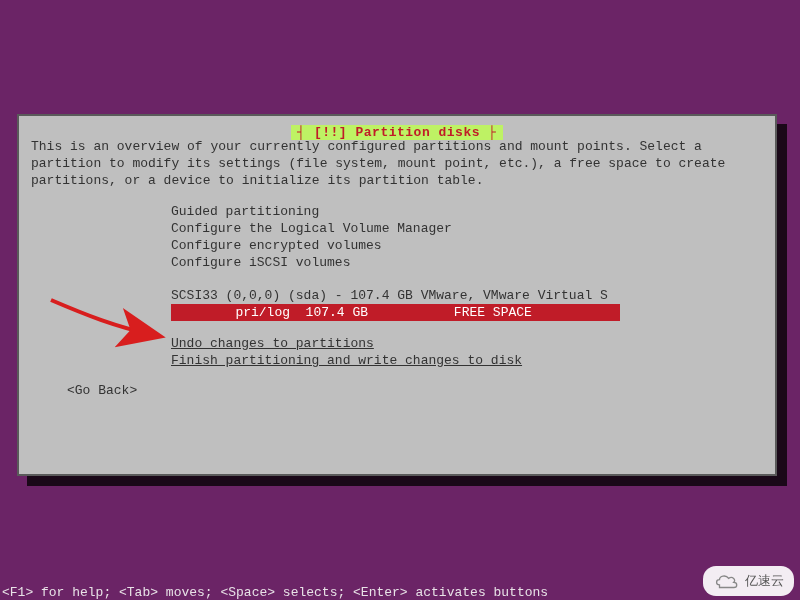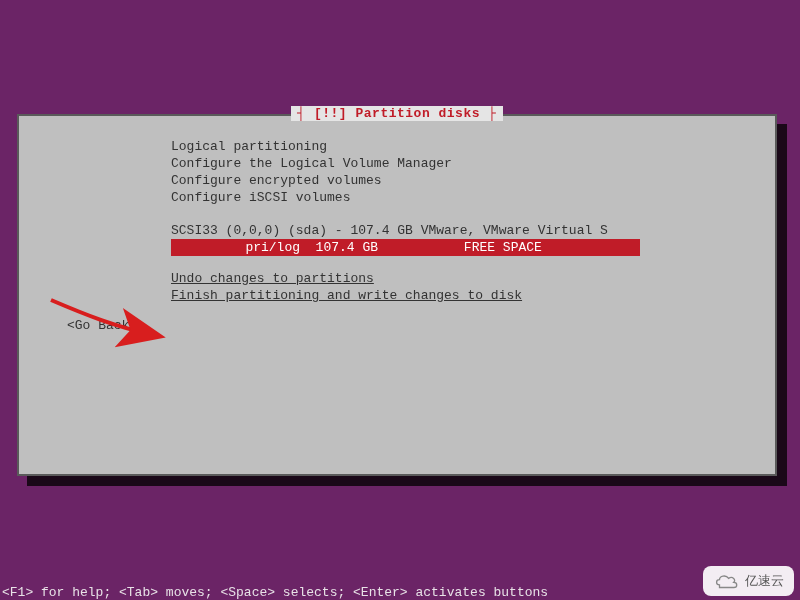--- a/index.html
+++ b/index.html
@@ -33,46 +33,47 @@
     border: 2px solid #5a5a5a;
     padding: 8px 12px;
   }
   .title-wrap {
     position: absolute;
     left: 0; right: 0; top: -10px;
     text-align: center;
   }
   .title {
     display: inline-block;
-    background: #e5e5e5;
+    background: #bef264;
     color: #c01c28;
     font-weight: bold;
     padding: 0 6px;
     letter-spacing: 0.5px;
+    margin-top: 19px;
   }
   .title .bang { color: #c01c28; }
   .body-text {
     margin-top: 14px;
     line-height: 17px;
     white-space: pre-wrap;
   }
   .menu {
     margin-top: 14px;
     margin-left: 140px;
     line-height: 17px;
   }
   .menu-item { white-space: pre; cursor: pointer; }
   .disk-block { margin-top: 16px; margin-left: 140px; line-height: 17px; }
   .disk-title { white-space: pre; }
   .selected-row {
     display: inline-block;
     background: #c01c28;
     color: #fff;
     white-space: pre;
-    padding: 0 12px;
+    padding: 0 2px;
     cursor: pointer;
   }
   .post-block { margin-top: 14px; margin-left: 140px; line-height: 17px; text-decoration: underline; }
   .go-back {
     margin-top: 14px;
     margin-left: 36px;
     cursor: pointer;
   }
   .arrow {
     position: absolute;
@@ -92,42 +93,43 @@
   }
   .watermark {
     position: absolute;
     right: 6px;
     bottom: 4px;
     background: rgba(255,255,255,0.92);
     color: #555;
     font-family: Arial, sans-serif;
     font-size: 13px;
     padding: 6px 10px;
-    border-radius: 8px;
+    border-radius: 13px;
     display: flex;
     align-items: center;
     gap: 6px;
   }
   .watermark svg { width: 26px; height: 16px; }
 </style>
 </head>
 <body>
 
 <div class="dialog-shadow"></div>
 
 <div class="dialog">
   <div class="title-wrap">
     <span class="title">
       <span class="bracket">┤ </span><span class="bang">[!!]</span> <span>Partition disks</span><span class="bracket"> ├</span>
     </span>
   </div>
 
+  <div class="body-text">This is an overview of your currently configured partitions and mount points. Select a partition to modify its settings (file system, mount point, etc.), a free space to create partitions, or a device to initialize its partition table.</div>
 
   <div class="menu">
-    <div class="menu-item">Logical partitioning</div>
+    <div class="menu-item">Guided partitioning</div>
     <div class="menu-item">Configure the Logical Volume Manager</div>
     <div class="menu-item">Configure encrypted volumes</div>
     <div class="menu-item">Configure iSCSI volumes</div>
   </div>
 
   <div class="disk-block">
     <div class="disk-title">SCSI33 (0,0,0) (sda) - 107.4 GB VMware, VMware Virtual S</div>
     <span class="selected-row">        pri/log  107.4 GB           FREE SPACE           </span>
   </div>
 

